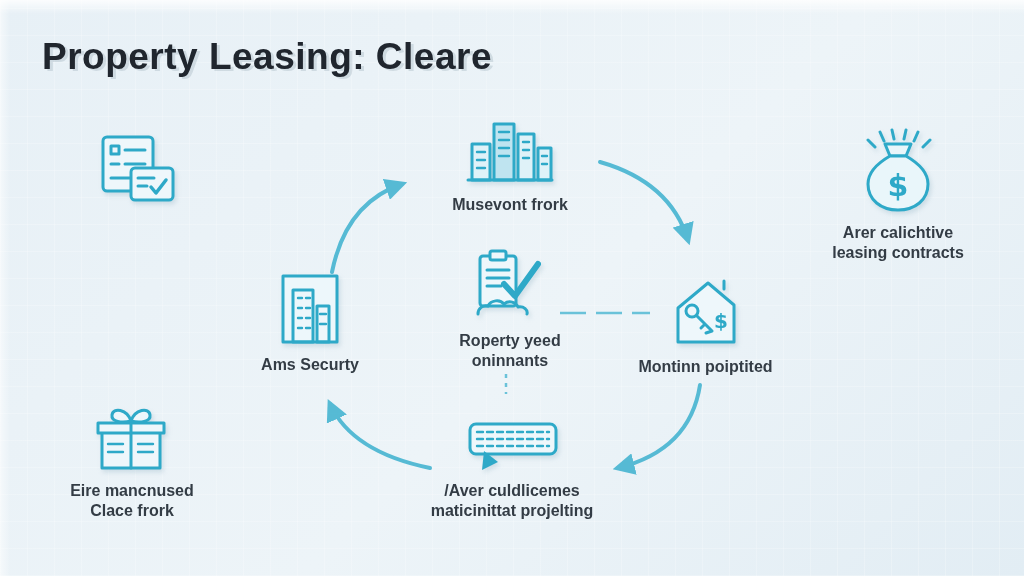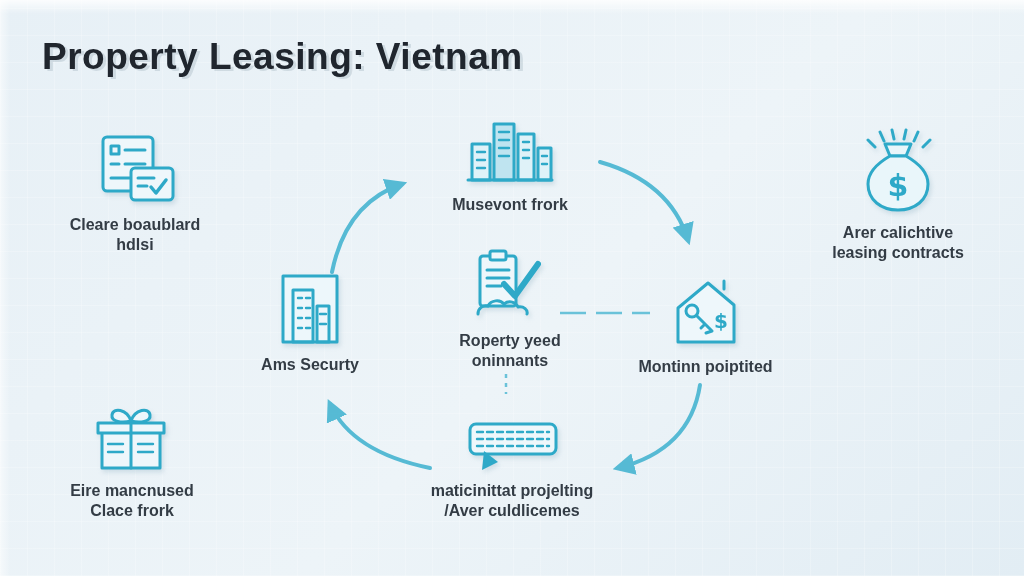--- a/index.html
+++ b/index.html
@@ -54,37 +54,33 @@
       <path d="M 600 162 Q 670 182 688 240" marker-end="url(#ah)"></path>
       <path d="M 700 385 Q 690 450 618 468" marker-end="url(#ah)"></path>
       <path d="M 430 468 Q 352 452 330 404" marker-end="url(#ah)"></path>
     </g>
     <g stroke="#4ab6d2" stroke-width="2.5" opacity="0.8">
       <line x1="560" y1="313" x2="650" y2="313" stroke-dasharray="26 10"></line>
       <line x1="506" y1="374" x2="506" y2="394" stroke-dasharray="4 5"></line>
     </g>
   </svg>
 
-  <div class="title">Property Leasing: Vietnam</div>
+  <div class="title">Property Leasing: Cleare</div>
 
   <div class="node n-checklist">
     <svg class="icon" width="92" height="74" viewBox="0 0 92 74">
       <g fill="#eef7fb" stroke="#2ea9c8" stroke-width="3" stroke-linecap="round" stroke-linejoin="round">
         <rect x="14" y="5" width="50" height="54" rx="4"></rect>
         <rect x="22" y="14" width="8" height="8" fill="none"></rect>
         <path d="M36 18 h20 M22 32 h8 M36 32 h20 M22 46 h26" fill="none"></path>
         <rect x="42" y="36" width="42" height="32" rx="4"></rect>
         <path d="M49 46 h16 M49 54 h9" fill="none"></path>
         <path d="M62 55 l5 6 l10 -13" fill="none" stroke-width="3.5"></path>
       </g>
     </svg>
-    <div class="label">
-      <div>Cleare boaublard</div>
-      <div>hdlsi</div>
-    </div>
   </div>
 
   <div class="node n-city">
     <svg class="icon" width="92" height="68" viewBox="0 0 92 68">
       <g fill="#dff2f8" stroke="#2ea9c8" stroke-width="3" stroke-linecap="round" stroke-linejoin="round">
         <rect x="8" y="26" width="18" height="36"></rect>
         <rect x="30" y="6" width="20" height="56" fill="#bfe4f0"></rect>
         <rect x="54" y="16" width="16" height="46"></rect>
         <rect x="74" y="30" width="13" height="32"></rect>
         <path d="M13 34 h8 M13 42 h8 M13 50 h8 M35 14 h10 M35 22 h10 M35 30 h10 M35 38 h10 M59 24 h6 M59 32 h6 M59 40 h6 M78 38 h5 M78 46 h5" fill="none" stroke-width="2.4"></path>
@@ -176,19 +172,19 @@
 
   <div class="node n-keyboard">
     <svg class="icon" width="104" height="54" viewBox="0 0 104 54">
       <g fill="#eef7fb" stroke="#2ea9c8" stroke-width="3" stroke-linecap="round" stroke-linejoin="round">
         <rect x="10" y="6" width="86" height="30" rx="6"></rect>
         <path d="M17 14 h72 M17 21 h72 M17 28 h72" fill="none" stroke-width="2.4" stroke-dasharray="6 4"></path>
         <path d="M22 52 L24 33 L38 44 Z" fill="#2ea9c8" stroke="none"></path>
       </g>
     </svg>
     <div class="label">
+      <div>/Aver culdlicemes</div>
       <div>maticinittat projelting</div>
-      <div>/Aver culdlicemes</div>
     </div>
   </div>
 
 
 </div>
 
 </body></html>

